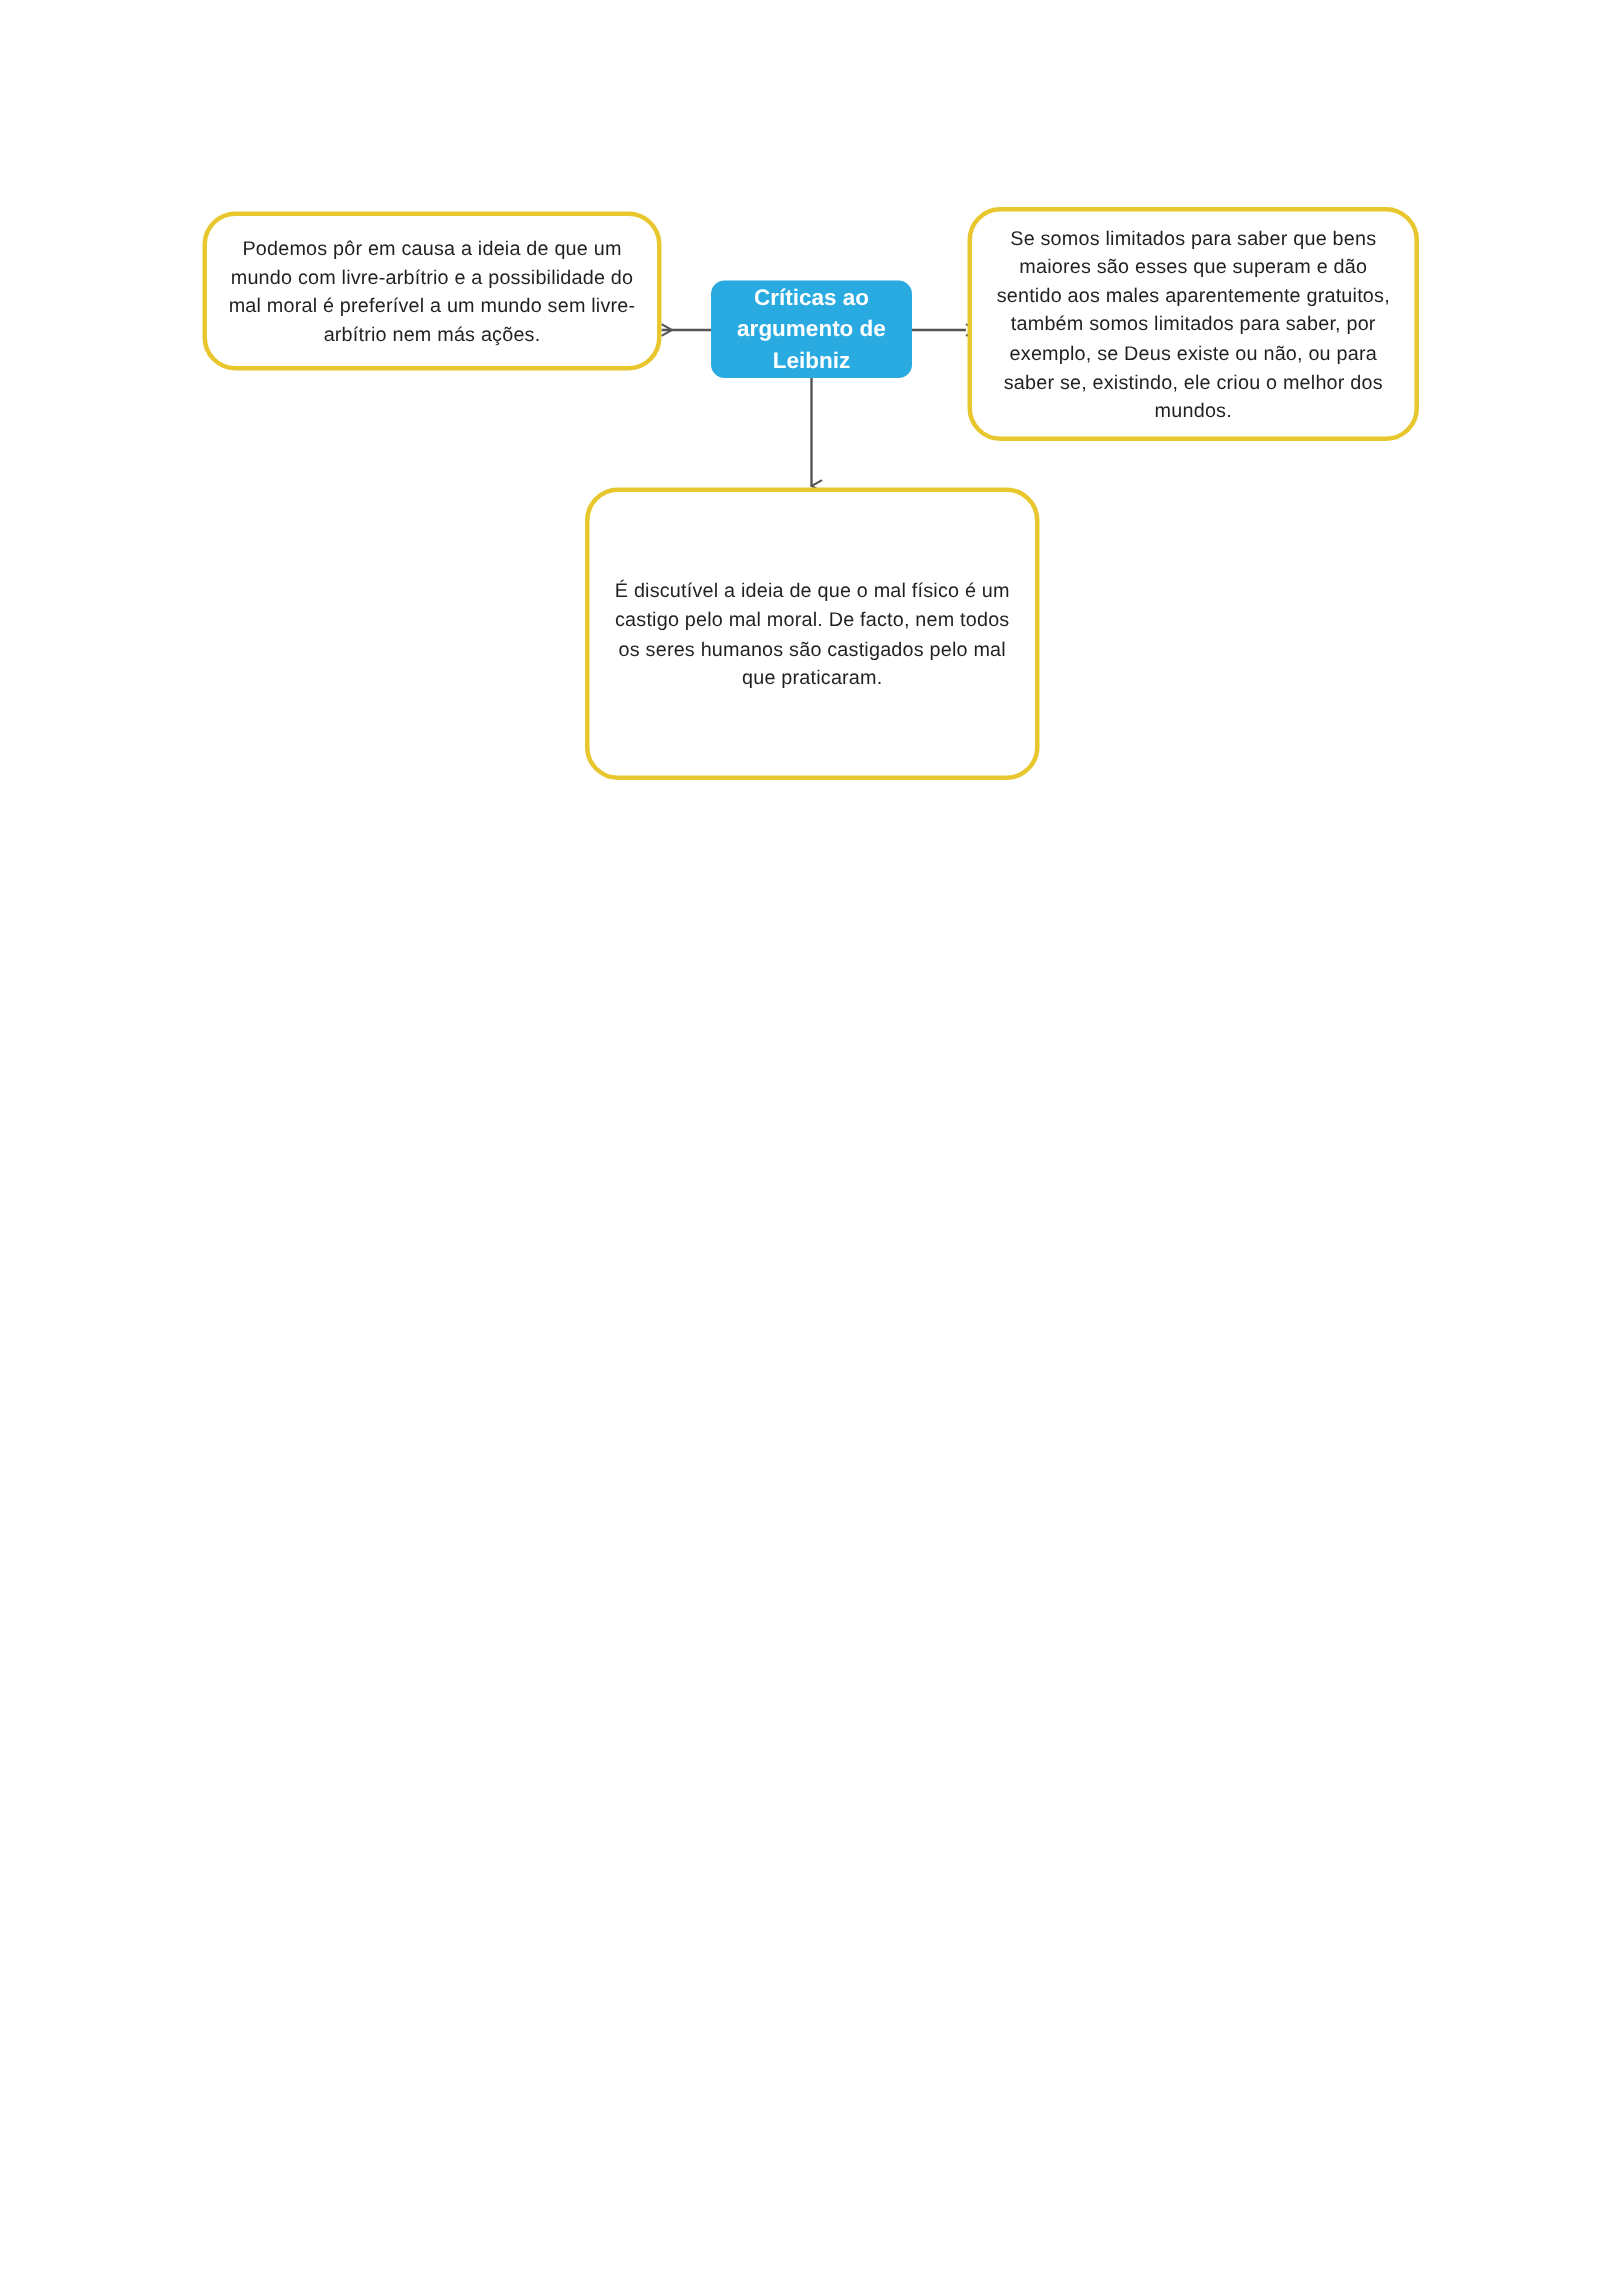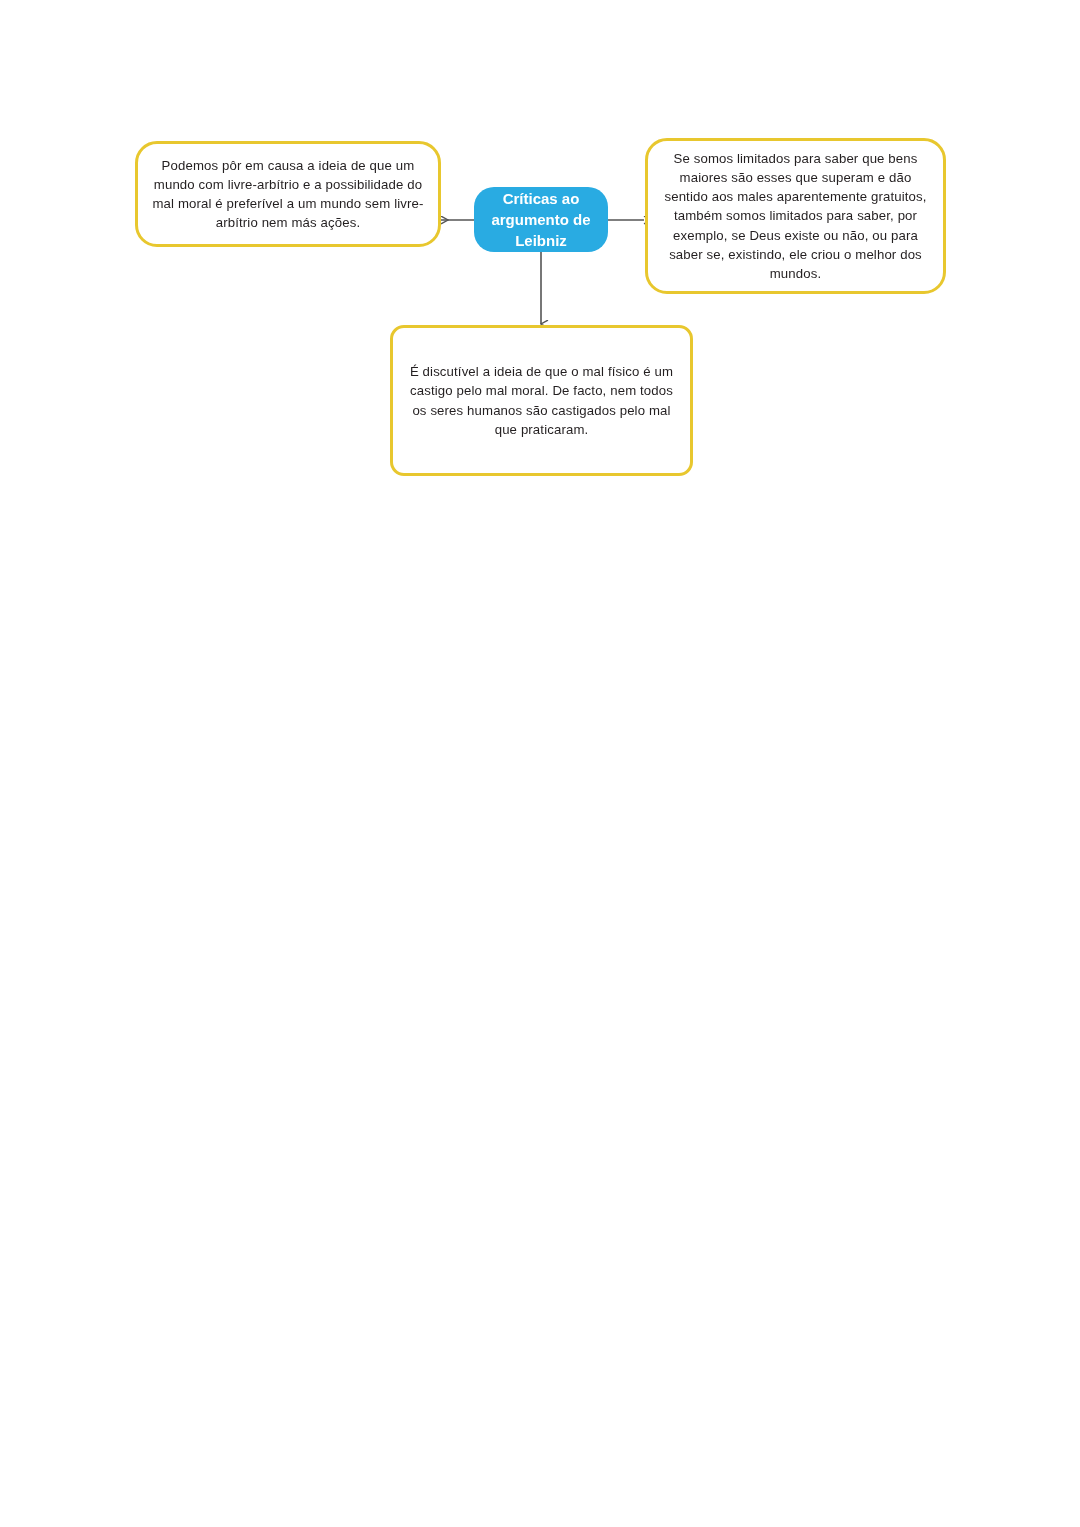--- a/index.html
+++ b/index.html
@@ -50,21 +50,21 @@
   .node-branch .node-text {
     font-size: 13.2px;
     line-height: 19.2px;
     color: #231f20;
     padding: 0 12px;
     letter-spacing: 0.01em;
   }
 
   .node-center {
     background: #29abe2;
-    border-radius: 20px;
+    border-radius: 9px;
   }
 
   .node-center .node-text {
     font-size: 15px;
     line-height: 21px;
     font-weight: bold;
     color: #ffffff;
     padding: 0 10px;
   }
 
@@ -78,22 +78,21 @@
   #node-right {
     left: 645px;
     top: 138px;
     width: 301px;
     height: 156px;
   }
   #node-bottom {
     left: 390px;
     top: 325px;
     width: 303px;
-    height: 151px;
-    border-radius: 14px;
+    height: 195px;
   }
   #node-center {
     left: 474px;
     top: 187px;
     width: 134px;
     height: 65px;
   }
 </style>
 </head>
 <body>

